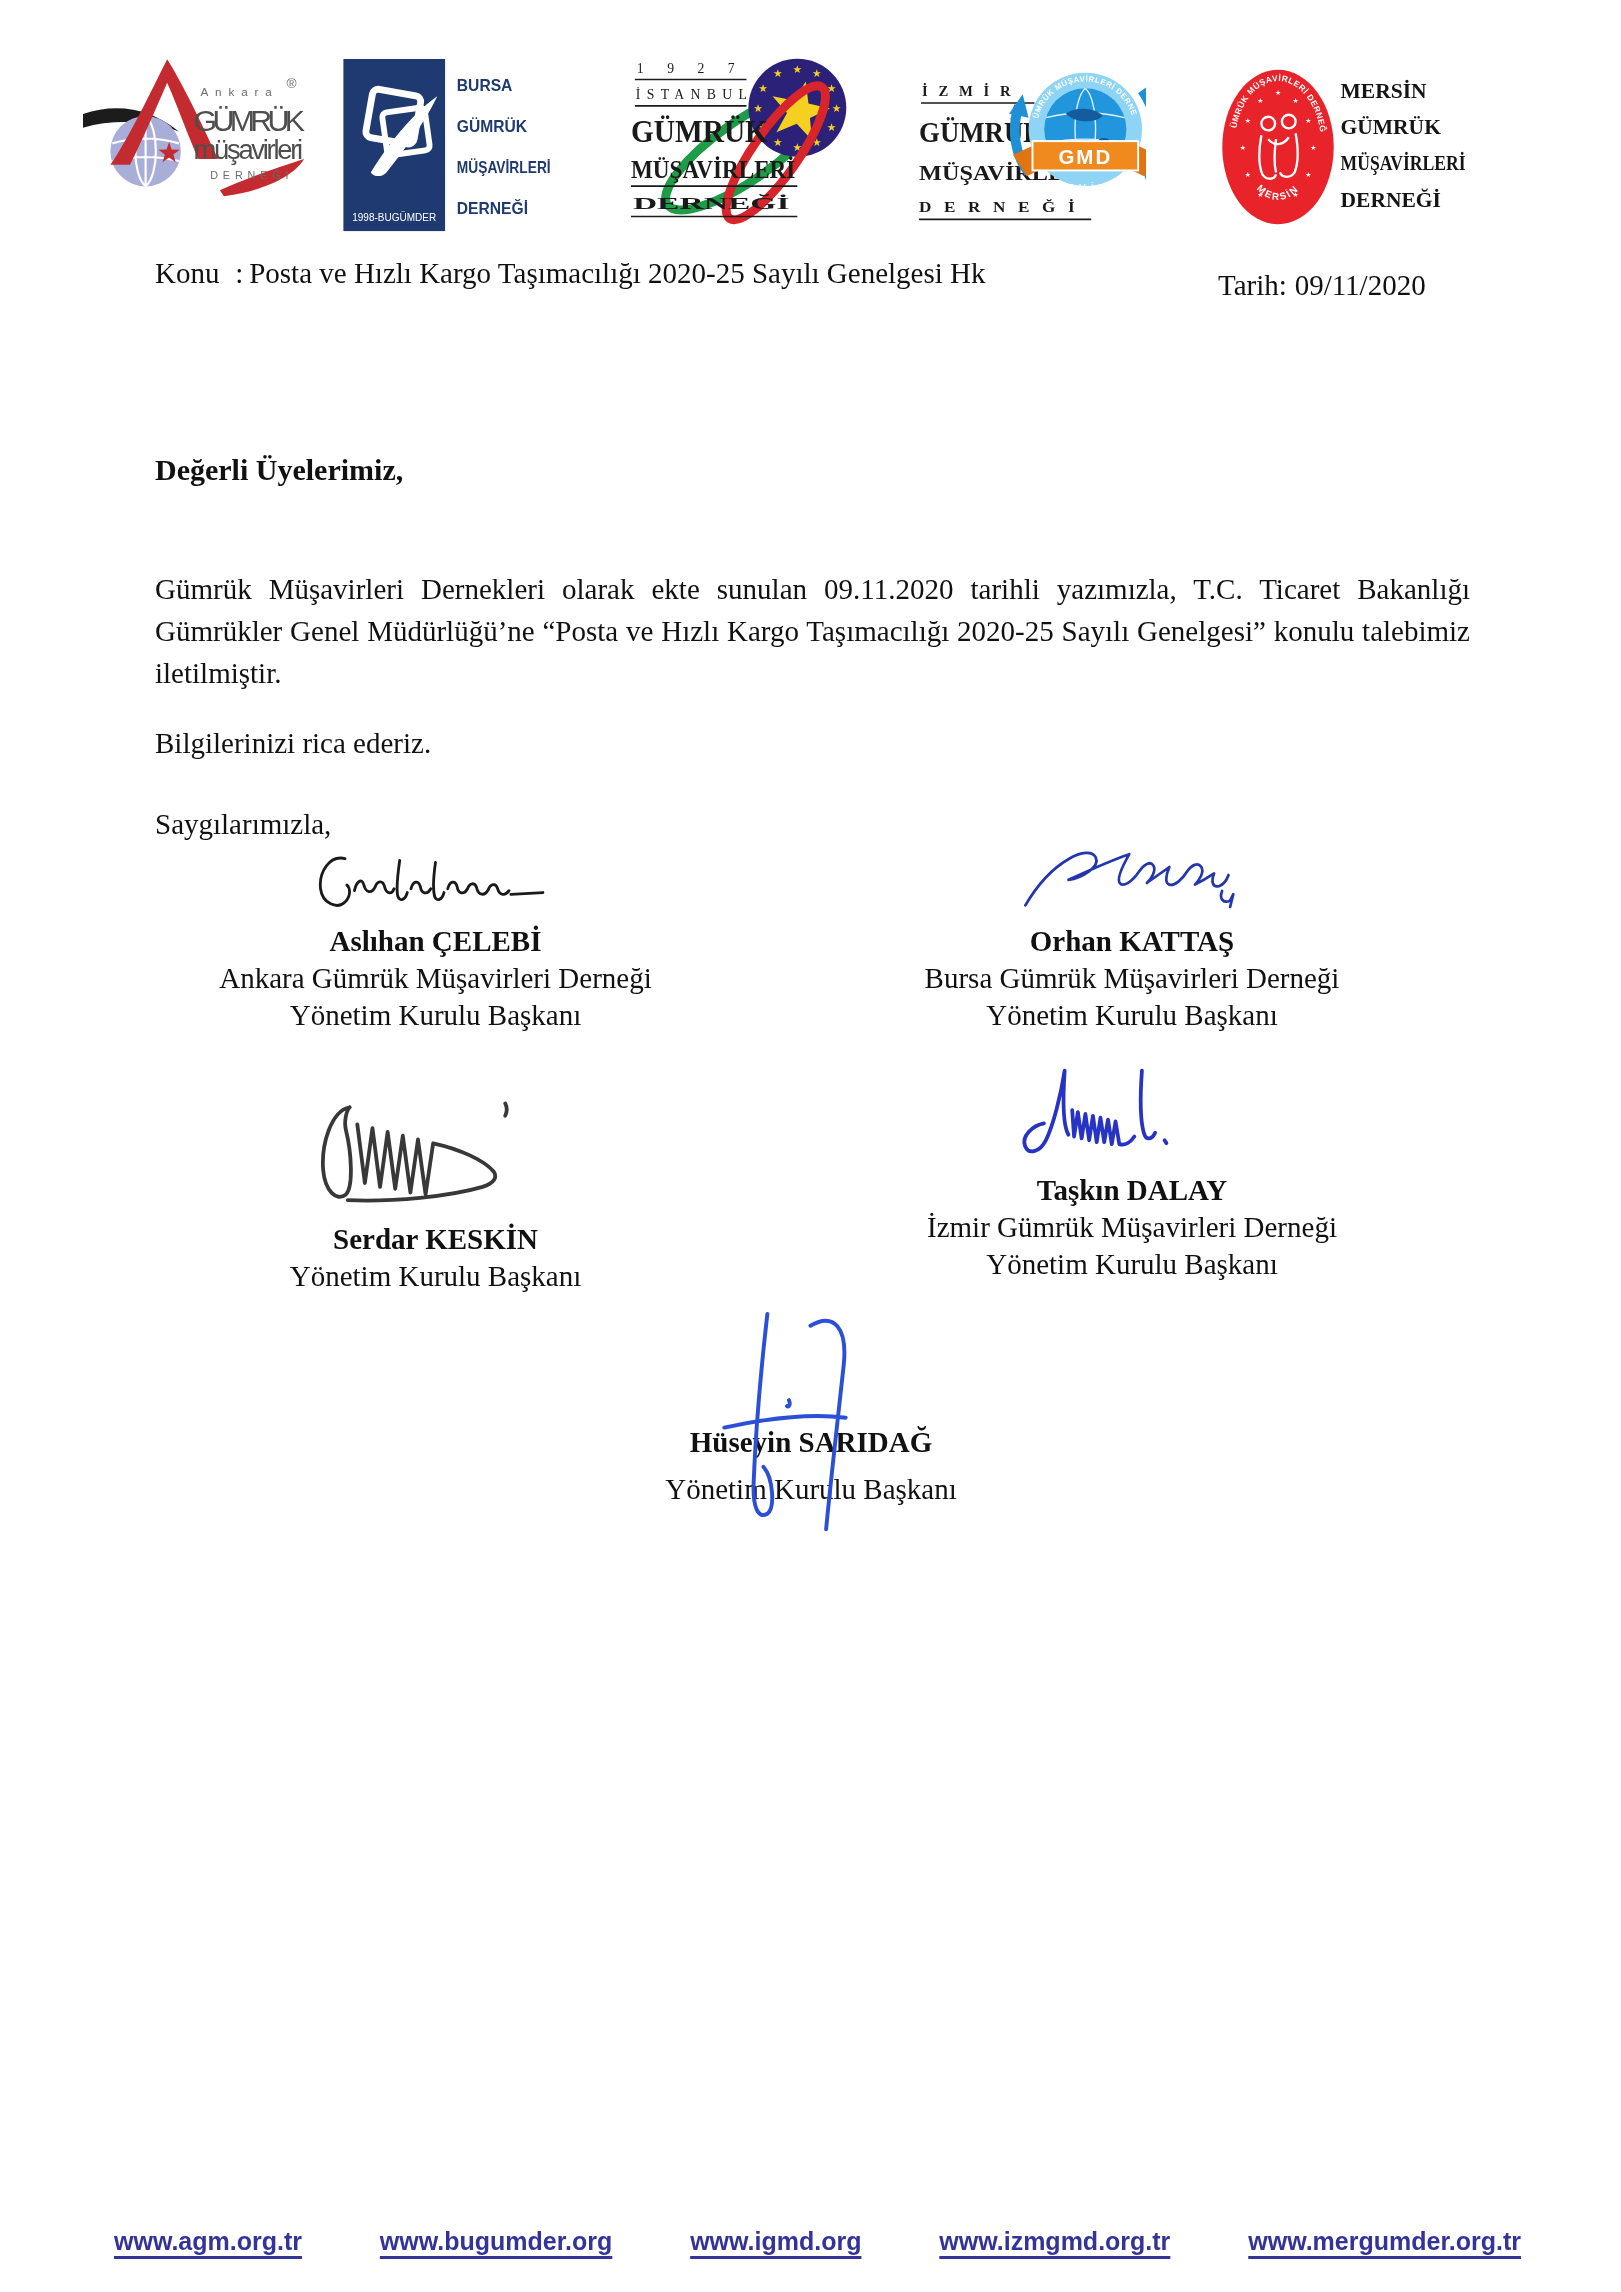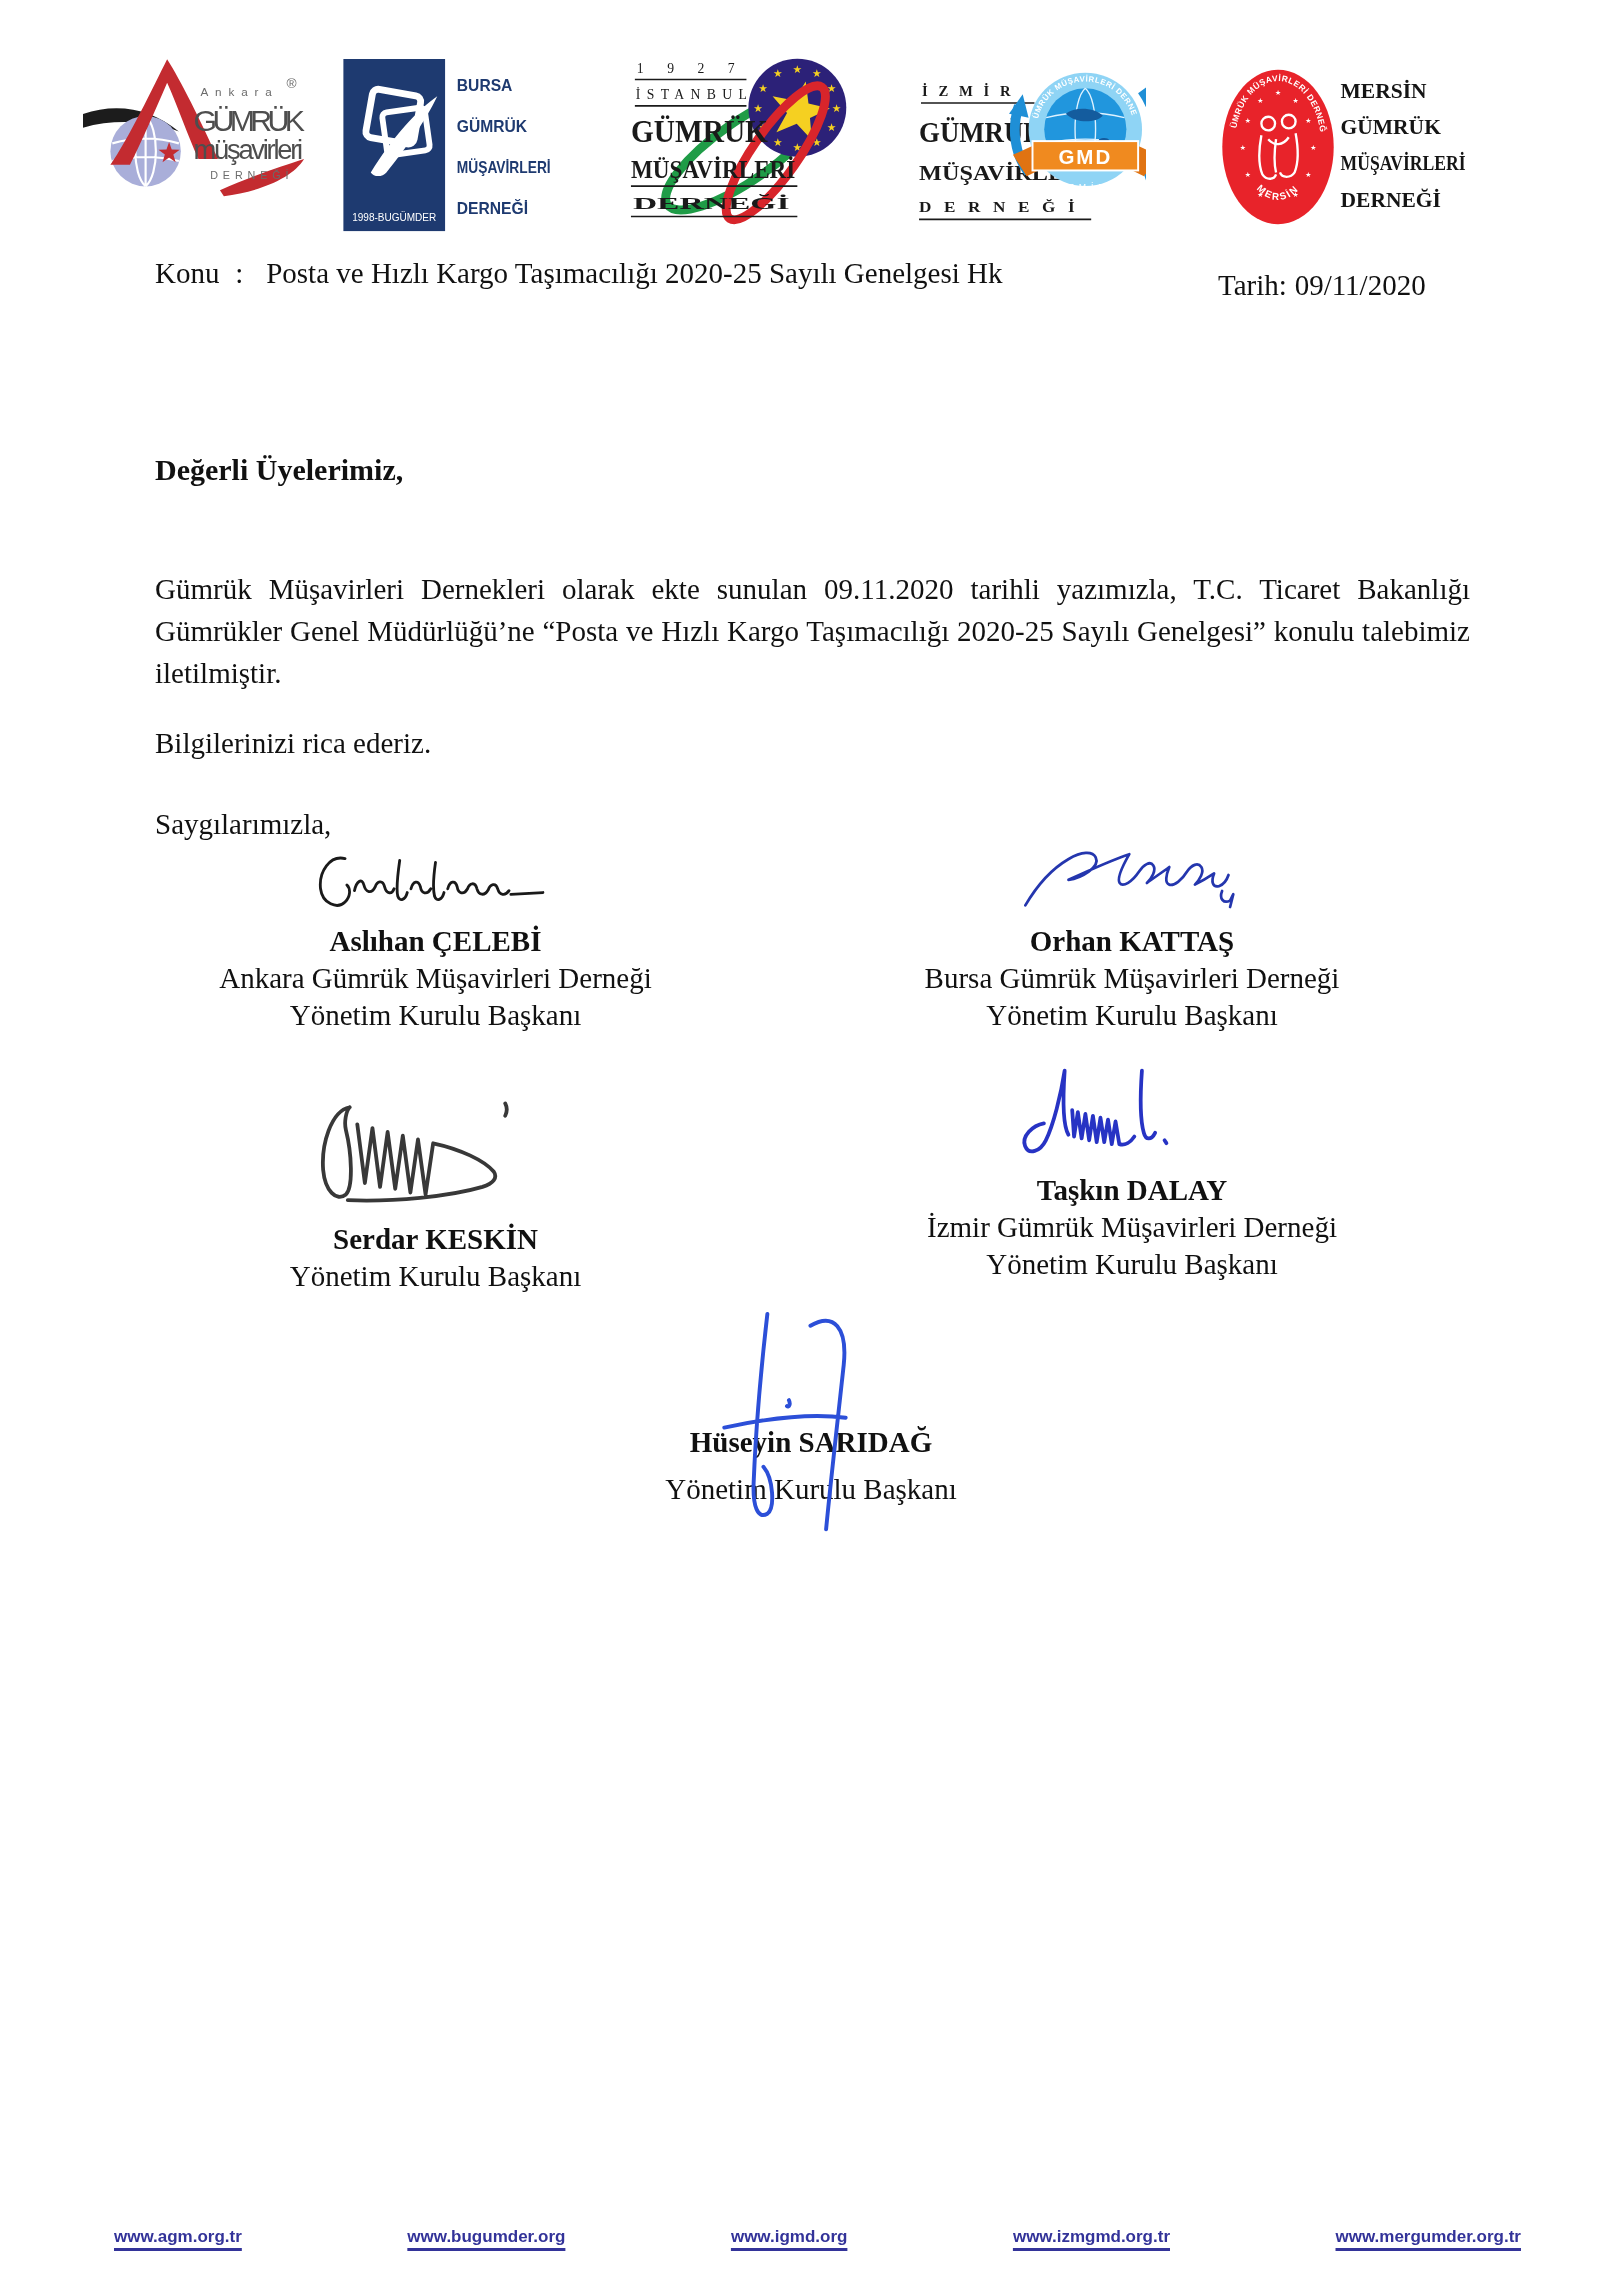--- a/index.html
+++ b/index.html
@@ -14,42 +14,42 @@
   }
   .abs{position:absolute;}
   
   .logo{position:absolute;}
   svg text{font-family:"Liberation Sans", sans-serif;}
   svg .tserif{font-family:"Liberation Serif", serif;}
   svg .star{font-family:"DejaVu Sans", sans-serif;}
   
   .subject-line{left:155px;top:257px;font-size:29px;white-space:nowrap;}
   .subject-line .sep{margin-left:15.7px;}
-  .subject-line .subj{margin-left:23px;}
+  .subject-line .subj{margin-left:6px;}
   .date-line{left:1218px;top:257px;font-size:29px;white-space:nowrap;margin-top:12px;}
   .date-line .val{margin-left:7.8px;}
   .salutation{left:155px;top:453px;font-size:30px;font-weight:bold;}
   .body-par{left:155px;top:568px;width:1315px;font-size:29px;line-height:42px;text-align:justify;}
   .request-line{left:155px;top:727px;font-size:29px;}
   .closing-line{left:155px;top:808px;font-size:29px;}
   
   .sig-col{position:absolute;text-align:center;}
   .sig-art{display:flex;align-items:flex-end;justify-content:center;}
   .sig-name{font-size:29px;font-weight:bold;line-height:37px;text-align:center;}
   .sig-org,.sig-title{font-size:29px;line-height:37px;}
   .sig-col.center .sig-name,.sig-col.center .sig-org,.sig-col.center .sig-title{line-height:47px;}
   .sig-overlay{position:absolute;z-index:3;pointer-events:none;}
   
   .footer{
     position:absolute;left:114px;top:2227px;width:1407px;
     display:flex;justify-content:space-between;align-items:baseline;
   }
   .footer a{
     font-family:"Liberation Sans", sans-serif;
-    font-weight:bold;font-size:17px;color:#333399;
+    font-weight:bold;font-size:25px;color:#333399;
     text-decoration:underline;text-decoration-thickness:2.9px;text-underline-offset:5.9px;
     cursor:pointer;white-space:nowrap;
   }
 </style>
 </head>
 <body>
 
 <div class="page">
 
   <div class="abs" style="left:0;top:0;width:1621px;height:245px;">

